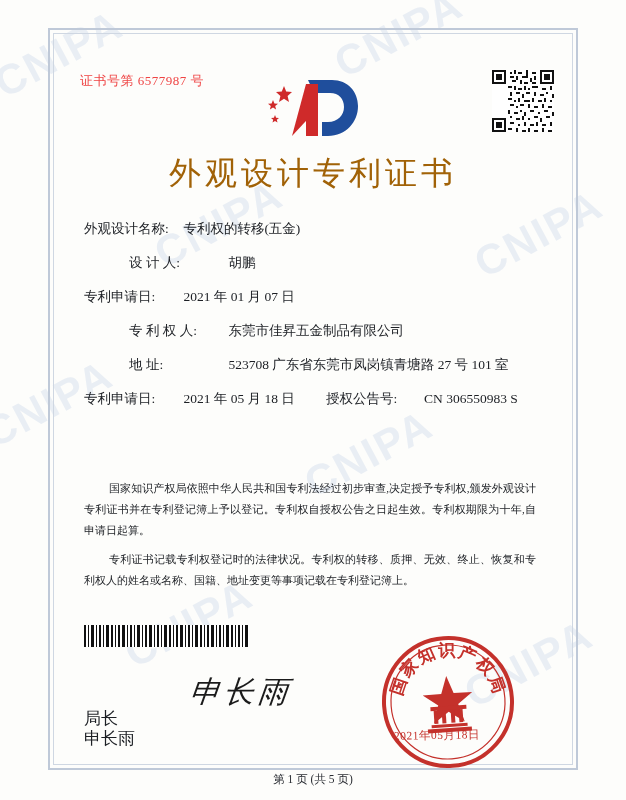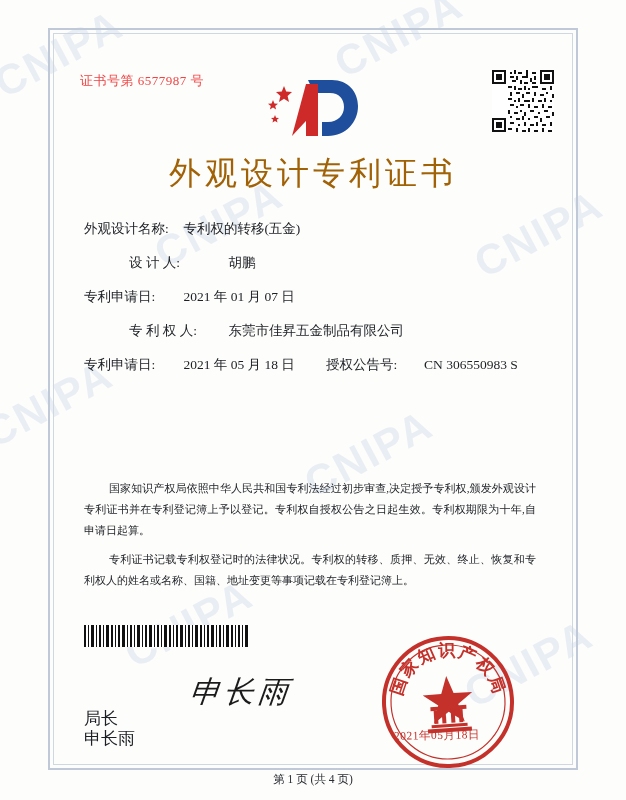--- a/index.html
+++ b/index.html
@@ -347,20 +347,24 @@
     </div>
     <div class="field-row">
       <span class="f-label">专利申请日:</span>
       <span class="f-value">2021 年 01 月 07 日</span>
     </div>
     <div class="field-row">
       <span class="f-label spaced">专 利 权 人:</span>
       <span class="f-value">东莞市佳昇五金制品有限公司</span>
     </div>
     <div class="field-row">
+      <span class="f-label spaced">地       址:</span>
+      <span class="f-value">523708 广东省东莞市凤岗镇青塘路 27 号 101 室</span>
+    </div>
+    <div class="field-row">
       <span class="f-label">专利申请日:</span>
       <span class="f-value">2021 年 05 月 18 日</span>
       <span class="f-right-label">授权公告号:</span>
       <span class="f-right-value">CN 306550983 S</span>
     </div>
   </div>
 
   <div class="paragraphs">
     <p>国家知识产权局依照中华人民共和国专利法经过初步审查,决定授予专利权,颁发外观设计专利证书并在专利登记簿上予以登记。专利权自授权公告之日起生效。专利权期限为十年,自申请日起算。</p>
     <p>专利证书记载专利权登记时的法律状况。专利权的转移、质押、无效、终止、恢复和专利权人的姓名或名称、国籍、地址变更等事项记载在专利登记簿上。</p>
@@ -443,14 +447,14 @@
 
         <path id="sealArc" d="M 70 70 m -46,0 a 46,46 0 1,1 92,0" fill="none"></path>
         <text font-family="Liberation Serif, serif" font-size="17" font-weight="bold" fill="#c4312b" letter-spacing="2">
           <textPath href="#sealArc" startOffset="6%">国家知识产权局</textPath>
         </text>
       </g>
     </svg>
   </div>
   <div class="seal-date">2021年05月18日</div>
 
-  <div class="footer">第 1 页 (共 4 页)</div>
+  <div class="footer">第 1 页 (共 5 页)</div>
 </div>
 
 </body></html>

